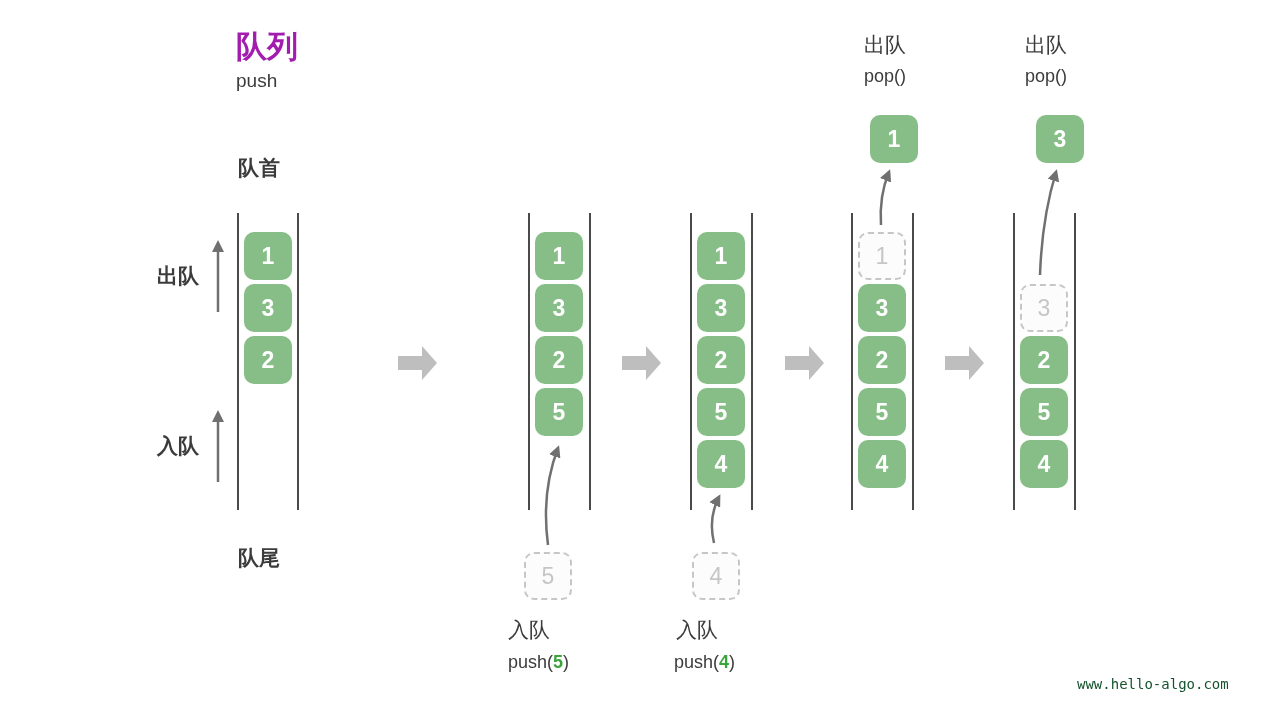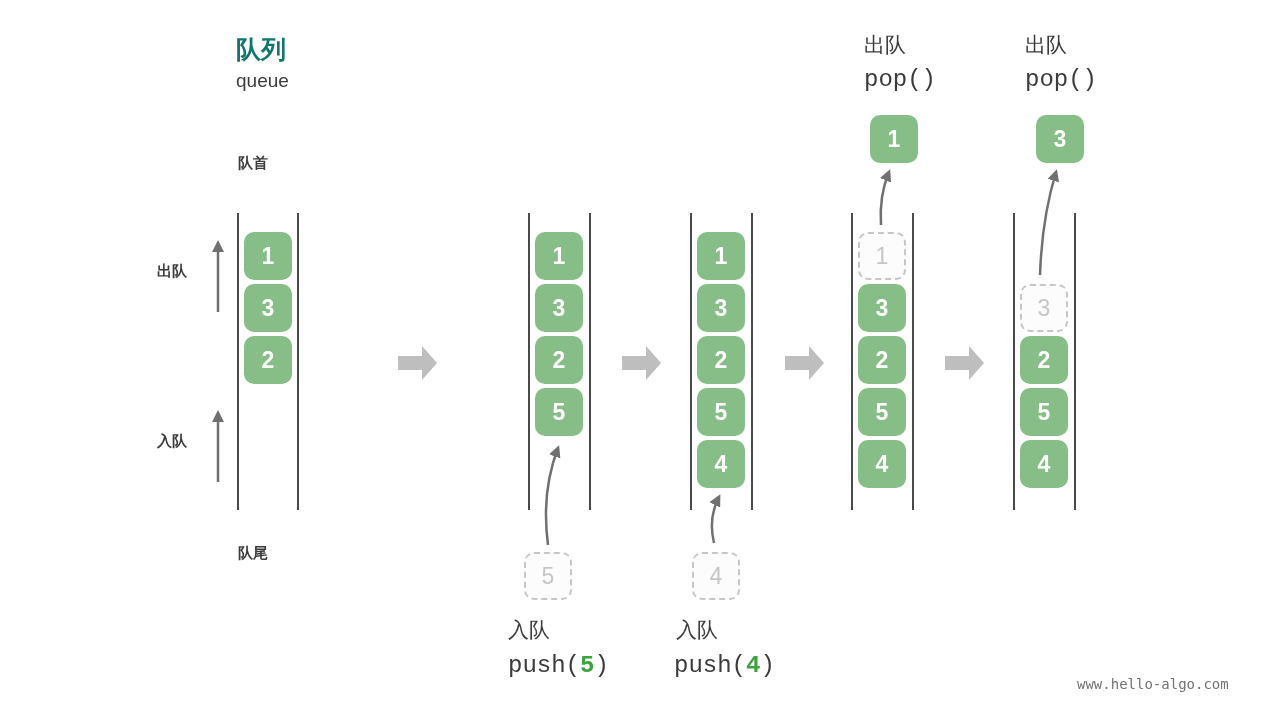--- a/index.html
+++ b/index.html
@@ -8,39 +8,39 @@
   
   .vline{position:absolute;top:213px;width:2px;height:297px;background:#4a4a4a;}
   
   .gbox{position:absolute;width:48px;height:48px;border-radius:10px;background:#87BE87;
         color:#ffffff;font-weight:bold;font-size:23px;display:flex;align-items:center;
         justify-content:center;}
   
   .dbox{position:absolute;width:44px;height:44px;border:2px dashed #c6c6c6;border-radius:10px;
         background:#fcfcfc;color:#c6c6c6;font-size:23px;display:flex;align-items:center;
         justify-content:center;}
-  .cjk-bold{position:absolute;font-weight:700;color:#3b3b3b;font-size:15px;white-space:nowrap;}
+  .cjk-bold{position:absolute;font-weight:700;color:#3b3b3b;font-size:21px;white-space:nowrap;}
   .cjk{position:absolute;font-weight:400;color:#3b3b3b;font-size:21px;white-space:nowrap;}
-  .mono{position:absolute;font-family:Liberation Mono, monospace;color:#3b3b3b;font-size:24px;
+  .mono{position:absolute;font-family:Liberation Sans, sans-serif;color:#3b3b3b;font-size:18px;
         white-space:nowrap;}
   .green{color:#3CA43C;font-weight:bold;}
-  .title-zh{position:absolute;font-size:25px;font-weight:700;color:#0f766e;margin-top:7px;}
+  .title-zh{position:absolute;font-size:31px;font-weight:700;color:#a21caf;}
   .title-en{position:absolute;font-size:19px;color:#3b3b3b;}
   .watermark{position:absolute;font-family:"DejaVu Sans Mono",monospace;font-size:14px;
-             color:#737373;}
+             color:#14532d;}
   svg.overlay{position:absolute;left:0;top:0;pointer-events:none;}
   .blockarrow{position:absolute;width:40px;height:36px;}
 </style>
 </head>
 <body>
 
 <div id="canvas">
 
   <div class="title-zh" style="left:236px;top:26px">队列</div>
-  <div class="title-en" style="left:236px;top:70px">queue</div>
+  <div class="title-en" style="left:236px;top:70px">push</div>
 
   <div class="cjk-bold" style="left:238px;top:154px">队首</div>
   <div class="cjk-bold" style="left:238px;top:544px">队尾</div>
   <div class="cjk-bold" style="left:157px;top:262px">出队</div>
   <div class="cjk-bold" style="left:157px;top:432px">入队</div>
 
   <div class="vline" style="left:237px"></div>
   <div class="vline" style="left:297px"></div>
   <div class="gbox" style="left:244px;top:232px">1</div>
   <div class="gbox" style="left:244px;top:284px">3</div>

